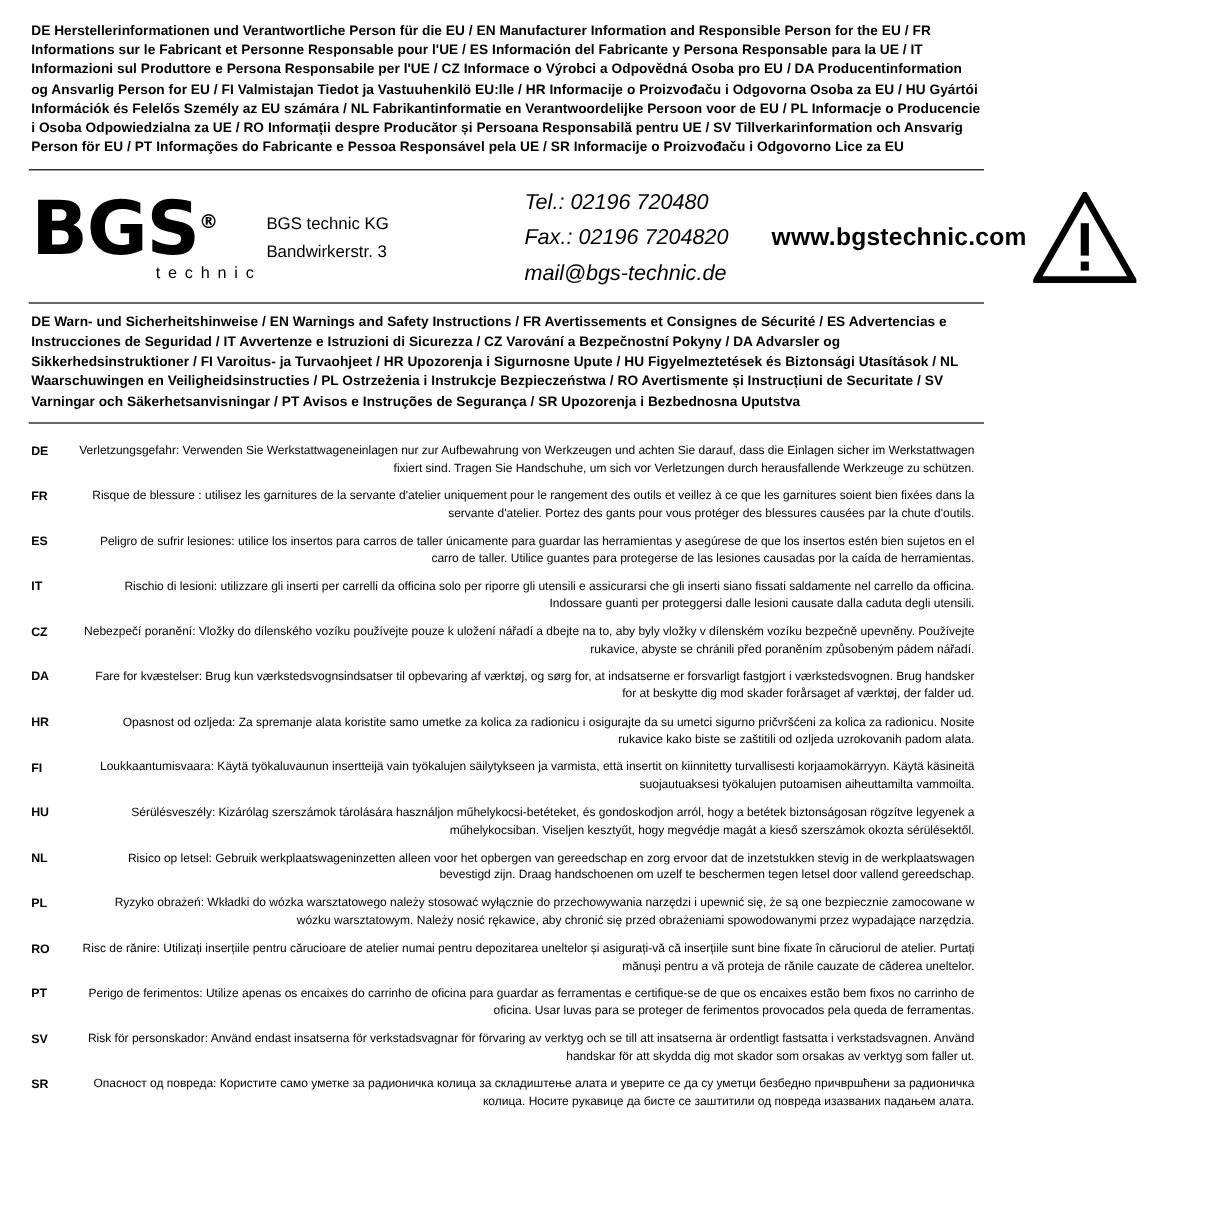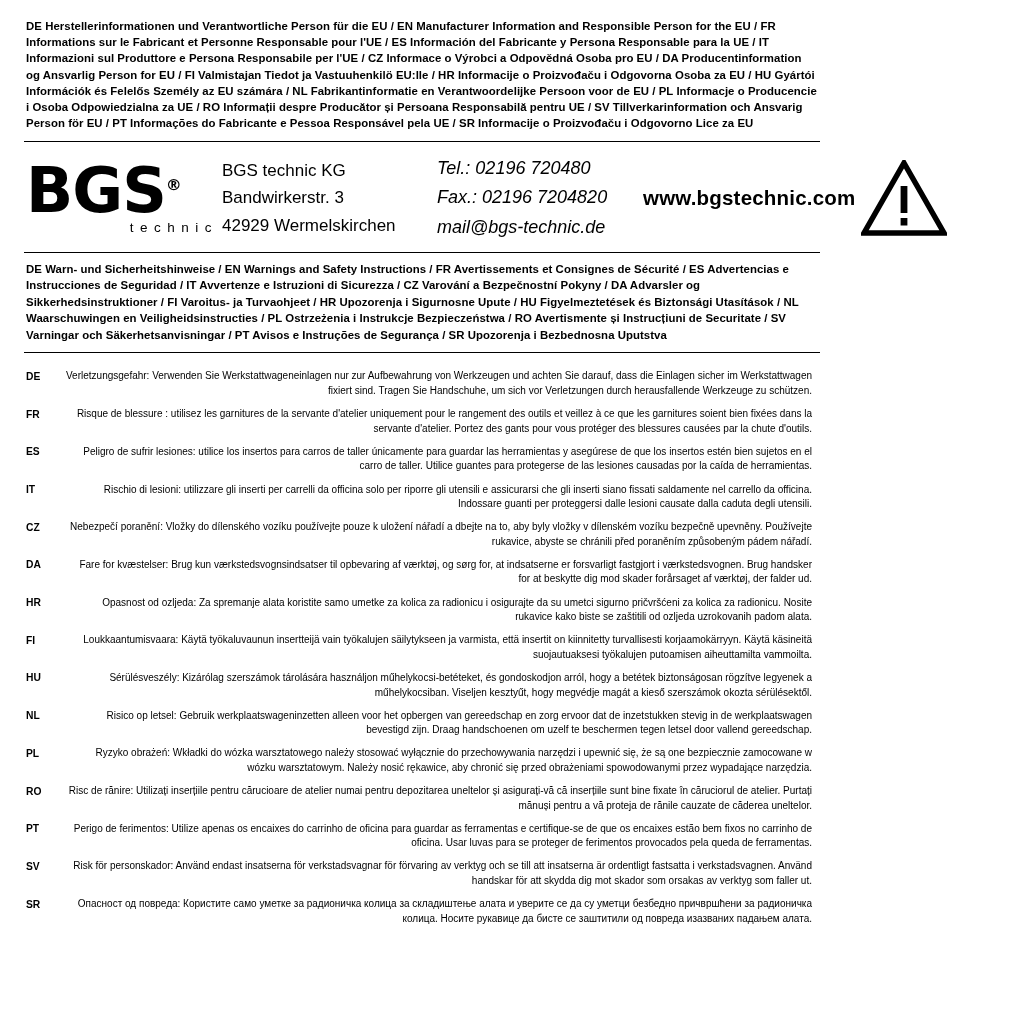--- a/index.html
+++ b/index.html
@@ -72,21 +72,21 @@
   .logo-technic {
     font-size: 13.5px;
     font-weight: normal;
     letter-spacing: 6.5px;
     text-align: right;
     padding-right: 4px;
     margin-top: 1px;
   }
   .addr {
     flex: 0 0 215px;
-    font-size: 17px;
+    font-size: 14px;
     line-height: 1.62;
   }
   .contact {
     flex: 0 0 200px;
     font-size: 18px;
     line-height: 1.62;
     font-style: italic;
   }
   .web {
     flex: 1 1 auto;
@@ -147,21 +147,20 @@
   <div class="company">
 
     <div class="logo-wrap">
       <div class="logo-bgs"><span>BGS</span><sup>®</sup></div>
       <div class="logo-technic">technic</div>
     </div>
 
     <div class="addr">
       <div>BGS technic KG</div>
       <div>Bandwirkerstr. 3</div>
-      <div>42929 Wermelskirchen</div>
     </div>
 
     <div class="contact">
       <div>Tel.: 02196 720480</div>
       <div>Fax.: 02196 7204820</div>
       <div>mail@bgs-technic.de</div>
     </div>
 
     <div class="web">www.bgstechnic.com</div>
 

